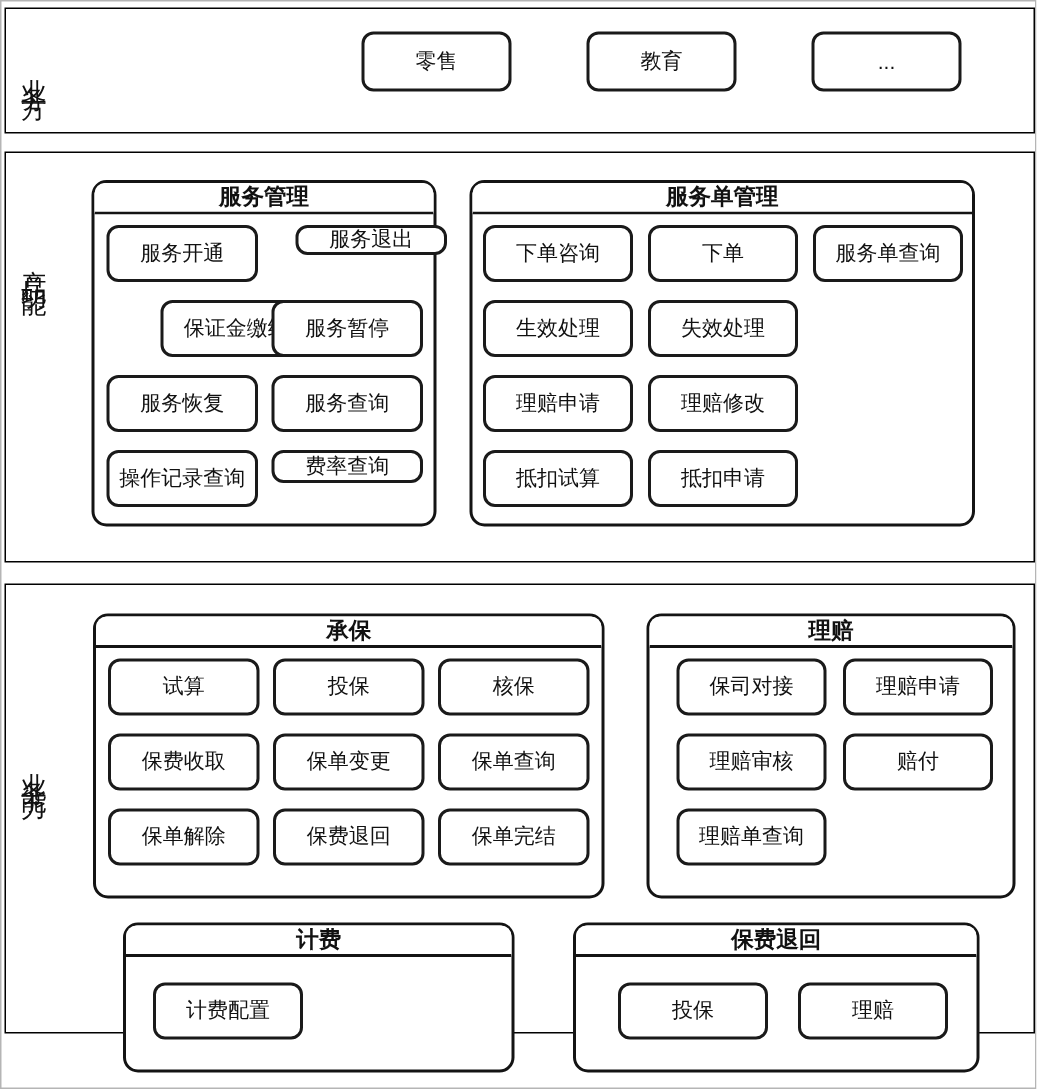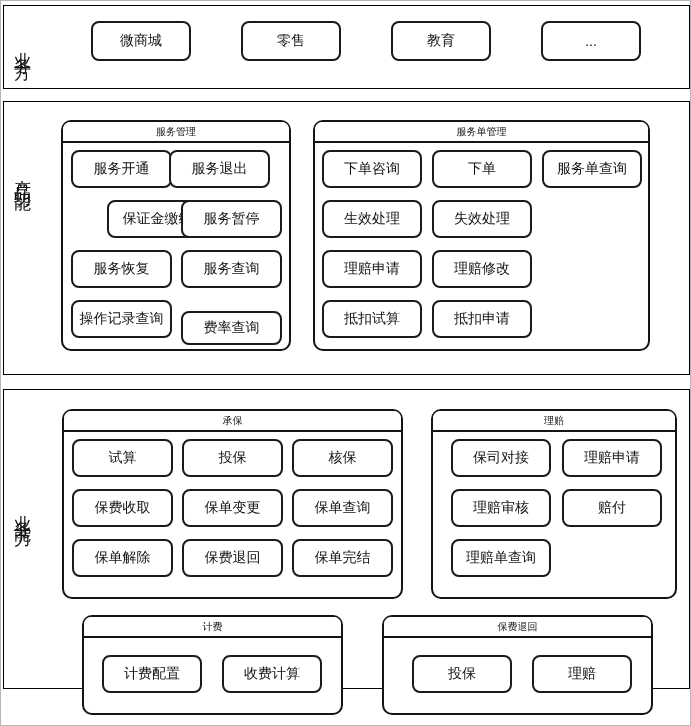--- a/index.html
+++ b/index.html
@@ -38,24 +38,25 @@
     border-radius: 10px;
     background: #ffffff;
   }
   .group-header {
     height: 21px;
     box-sizing: border-box;
     border-bottom: 2.5px solid #141414;
     display: flex;
     align-items: center;
     justify-content: center;
-    font-size: 10px;
+    font-size: 15px;
     border-top-left-radius: 7px;
     border-top-right-radius: 7px;
     background: #ffffff;
+    font-weight: bold;
   }
   .node {
     position: absolute;
     box-sizing: border-box;
     border: 2px solid #1a1a1a;
     border-radius: 8px;
     background: #ffffff;
     display: flex;
     align-items: center;
     justify-content: center;
@@ -64,39 +65,38 @@
     white-space: nowrap;
   }
 </style>
 </head>
 <body>
 
 <div class="canvas">
 
   <div class="section" style="left:2px; top:4px; width:687px; height:84px;">
     <div class="v-label v-center" style="left:8px;">业务方</div>
-    <div class="node" style="left:87px; top:15px; width:100px; height:40px;">微商城</div>
     <div class="node" style="left:237px; top:15px; width:100px; height:40px;">零售</div>
     <div class="node" style="left:387px; top:15px; width:100px; height:40px;">教育</div>
     <div class="node" style="left:537px; top:15px; width:100px; height:40px;">...</div>
   </div>
 
   <div class="section" style="left:2px; top:100px; width:687px; height:274px;">
     <div class="v-label" style="left:8px; top:64px;">产品功能</div>
 
     <div class="group" style="left:57px; top:18px; width:230px; height:231px;">
       <div class="group-header">服务管理</div>
       <div class="node" style="left:8px; top:28px; width:101px; height:38px;">服务开通</div>
-      <div class="node" style="left:106px; top:28px; width:101px; height:38px;">服务退出</div>
+      <div class="node" style="left:134px; top:28px; width:101px; height:20px;">服务退出</div>
       <div class="node" style="left:8px; top:78px; width:101px; height:38px;margin-left:36px;">保证金缴纳</div>
       <div class="node" style="left:118px; top:78px; width:101px; height:38px;">服务暂停</div>
       <div class="node" style="left:8px; top:128px; width:101px; height:38px;">服务恢复</div>
       <div class="node" style="left:118px; top:128px; width:101px; height:38px;">服务查询</div>
       <div class="node" style="left:8px; top:178px; width:101px; height:38px;">操作记录查询</div>
-      <div class="node" style="left:118px; top:189px; width:101px; height:34px;">费率查询</div>
+      <div class="node" style="left:118px; top:178px; width:101px; height:22px;">费率查询</div>
     </div>
 
     <div class="group" style="left:309px; top:18px; width:337px; height:231px;">
       <div class="group-header">服务单管理</div>
       <div class="node" style="left:7px; top:28px; width:100px; height:38px;">下单咨询</div>
       <div class="node" style="left:117px; top:28px; width:100px; height:38px;">下单</div>
       <div class="node" style="left:227px; top:28px; width:100px; height:38px;">服务单查询</div>
       <div class="node" style="left:7px; top:78px; width:100px; height:38px;">生效处理</div>
       <div class="node" style="left:117px; top:78px; width:100px; height:38px;">失效处理</div>
       <div class="node" style="left:7px; top:128px; width:100px; height:38px;">理赔申请</div>
@@ -127,21 +127,20 @@
       <div class="node" style="left:18px; top:28px; width:100px; height:38px;">保司对接</div>
       <div class="node" style="left:129px; top:28px; width:100px; height:38px;">理赔申请</div>
       <div class="node" style="left:18px; top:78px; width:100px; height:38px;">理赔审核</div>
       <div class="node" style="left:129px; top:78px; width:100px; height:38px;">赔付</div>
       <div class="node" style="left:18px; top:128px; width:100px; height:38px;">理赔单查询</div>
     </div>
 
     <div class="group" style="left:78px; top:225px; width:261px; height:100px;">
       <div class="group-header">计费</div>
       <div class="node" style="left:18px; top:38px; width:100px; height:38px;">计费配置</div>
-      <div class="node" style="left:138px; top:38px; width:100px; height:38px;">收费计算</div>
     </div>
 
     <div class="group" style="left:378px; top:225px; width:271px; height:100px;">
       <div class="group-header">保费退回</div>
       <div class="node" style="left:28px; top:38px; width:100px; height:38px;">投保</div>
       <div class="node" style="left:148px; top:38px; width:100px; height:38px;">理赔</div>
     </div>
   </div>
 
 </div>

